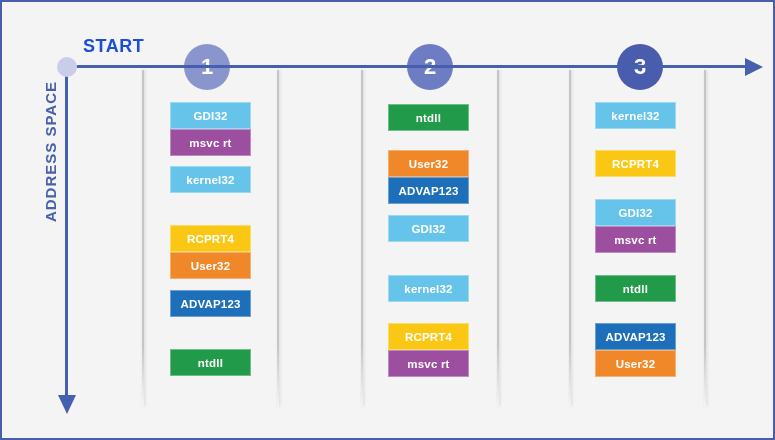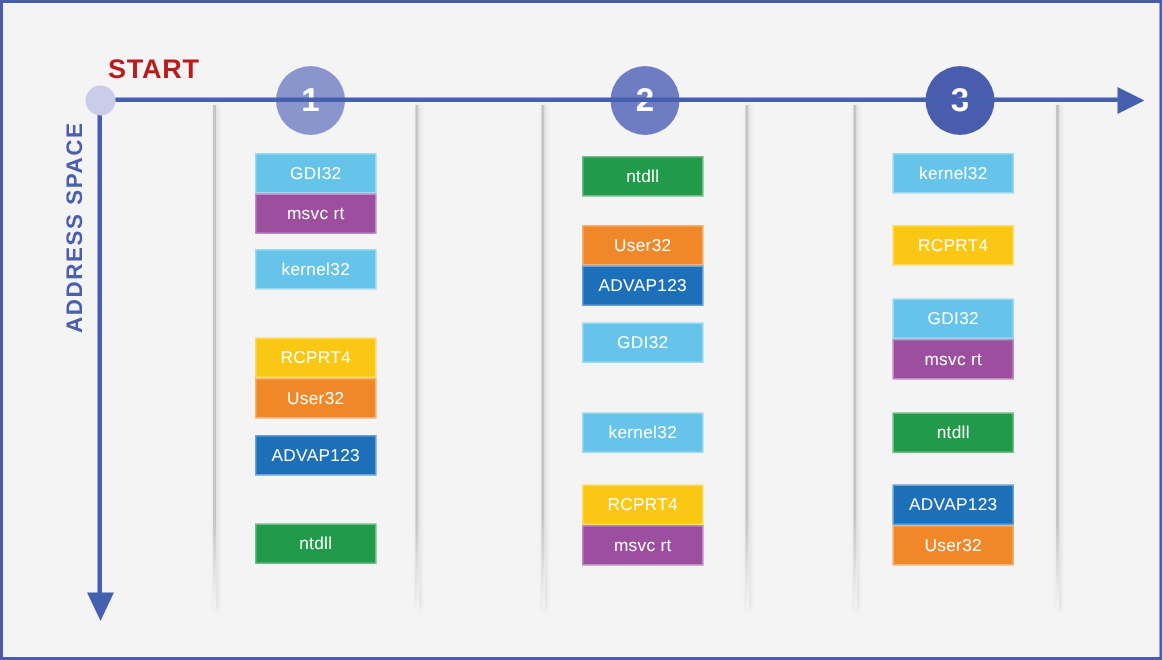--- a/index.html
+++ b/index.html
@@ -17,35 +17,35 @@
     background:linear-gradient(to bottom, rgba(158,158,165,0.55) 0%, rgba(158,158,165,0.55) 82%, rgba(158,158,165,0) 100%);
     box-shadow:1px 0 3px rgba(120,120,130,0.25);
   }
   .hline{position:absolute;left:74px;top:63px;width:670px;height:3px;background:#4560ae;border-radius:2px;}
   .harrow{position:absolute;left:743px;top:56px;width:0;height:0;
     border-top:9px solid transparent;border-bottom:9px solid transparent;border-left:18px solid #4560ae;}
   .vline{position:absolute;left:63px;top:73px;width:3px;height:322px;background:#4560ae;border-radius:2px;}
   .varrow{position:absolute;left:56px;top:393px;width:0;height:0;
     border-left:9px solid transparent;border-right:9px solid transparent;border-top:19px solid #4560ae;}
   .dot{position:absolute;left:55px;top:55px;width:20px;height:20px;border-radius:50%;background:#c9cdea;}
-  .start-label{position:absolute;left:70px;top:34px;font-size:18px;font-weight:bold;color:#b91c1c;letter-spacing:0.5px;}
+  .start-label{position:absolute;left:81px;top:34px;font-size:18px;font-weight:bold;color:#1d4ed8;letter-spacing:0.5px;}
   .addr-label{
     position:absolute;left:-62px;top:141px;width:220px;text-align:center;
     transform:rotate(-90deg);
     font-size:15px;font-weight:bold;color:#4a5fad;letter-spacing:1px;white-space:nowrap;
   }
   .circle{
     position:absolute;top:42px;width:46px;height:46px;border-radius:50%;
     color:#fff;font-size:22px;font-weight:bold;
     display:flex;align-items:center;justify-content:center;
   }
   .block{
     position:absolute;width:81px;height:27px;
     display:flex;align-items:center;justify-content:center;
-    color:#ffffff;font-size:11.5px;font-weight:normal;letter-spacing:0.2px;
+    color:#ffffff;font-size:11.5px;font-weight:bold;letter-spacing:0.2px;
     border:1px solid rgba(255,255,255,0.35);box-sizing:border-box;
   }
 </style>
 </head>
 <body>
 
 <div class="canvas">
 
   <div id="layers">
       <div class="sep" style="left: 140px;"></div>

